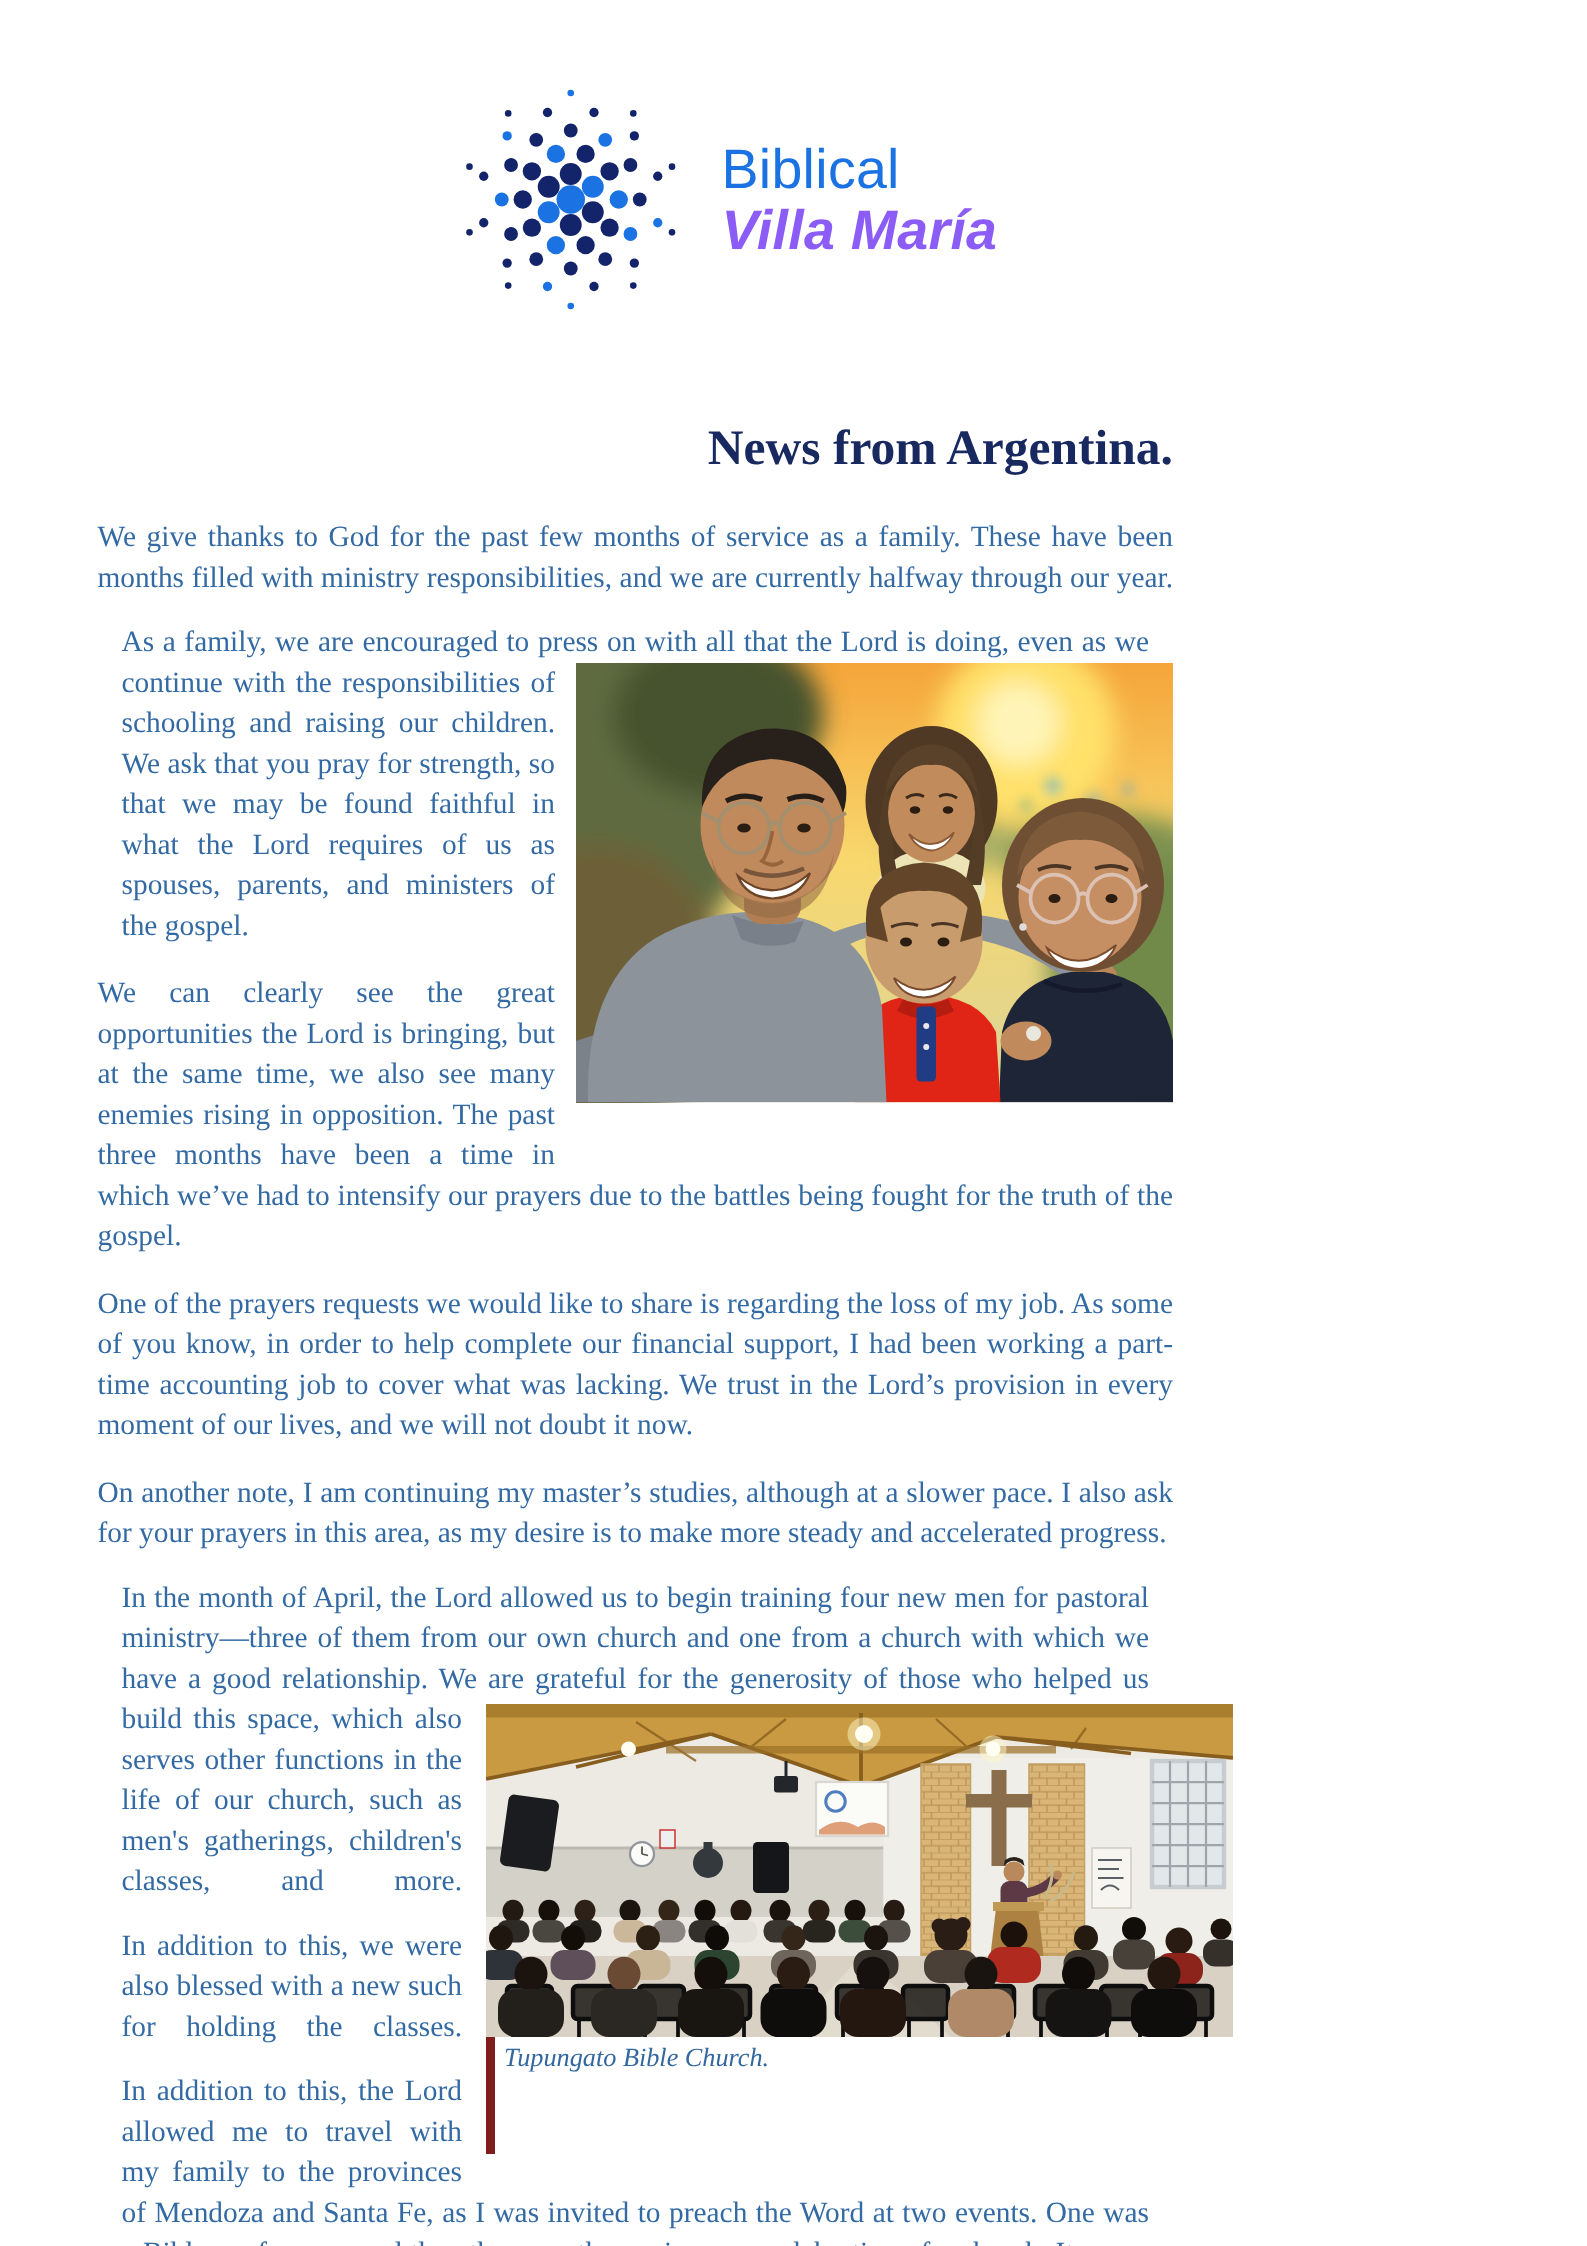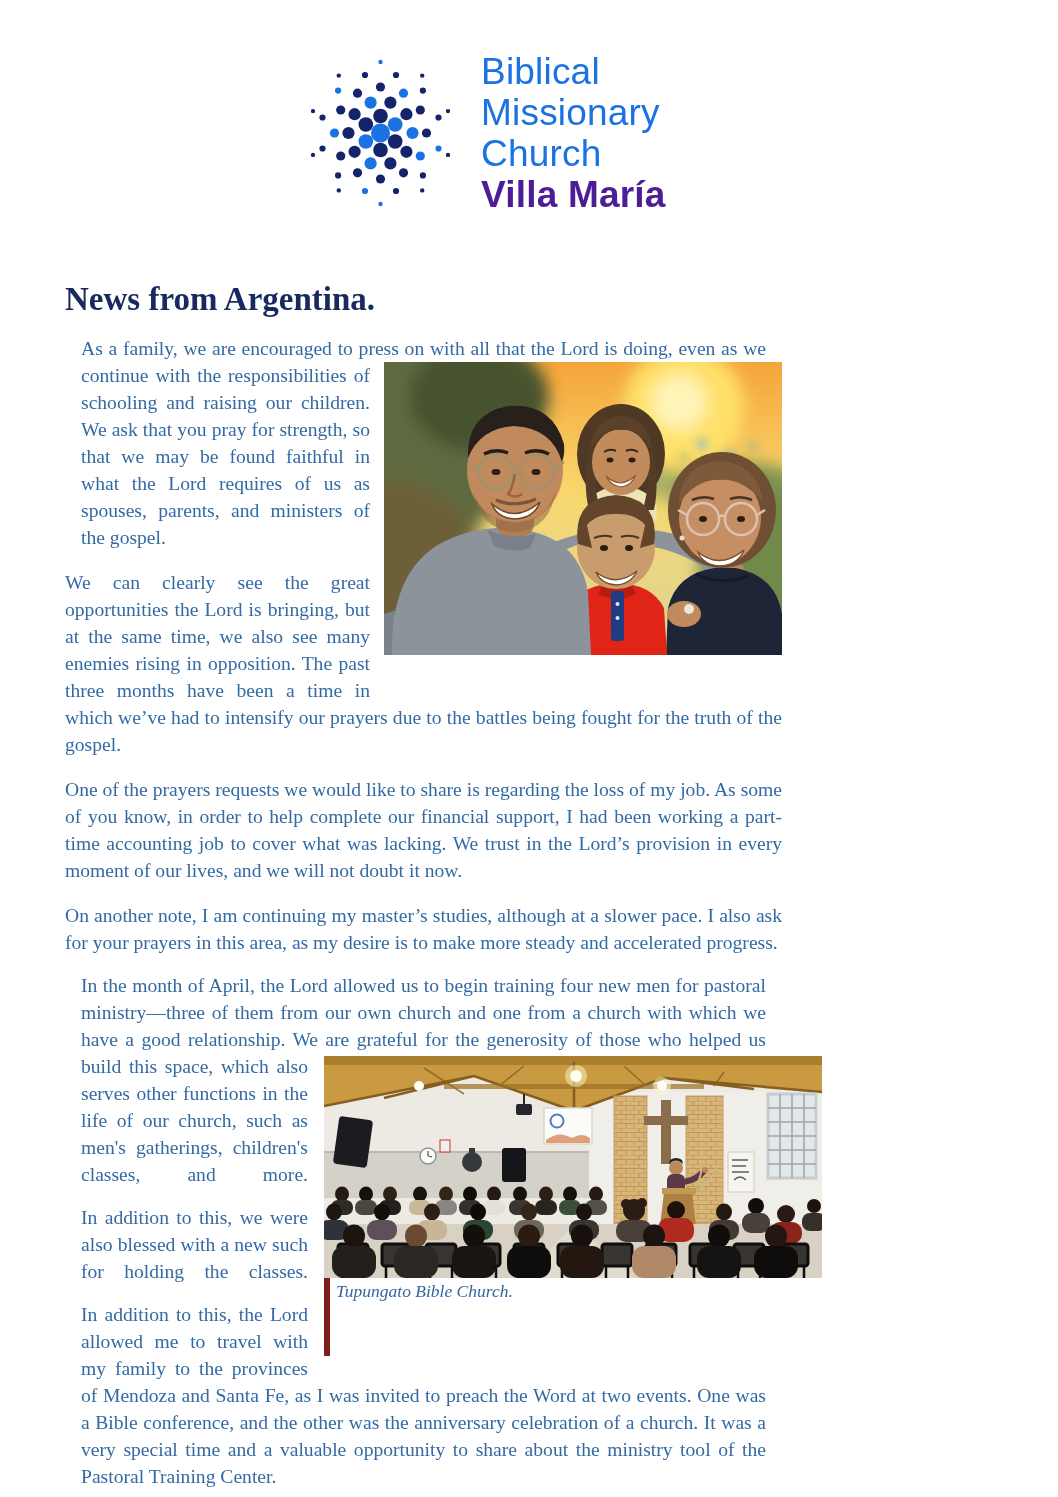--- a/index.html
+++ b/index.html
@@ -7,22 +7,22 @@
   .page{
     width:845px; height:1497px; background:#fff; overflow:hidden;
     padding:57px 63px 0 65px;
     font-family:"Liberation Serif","DejaVu Serif",serif;
     color:#336aa4;
   }
   .logo{ display:flex; align-items:center; gap:18px; margin-left:233px; height:152px; }
   .logo .dots{ width:165px; height:152px; flex:0 0 auto; }
   .logo-text{ font-family:"Liberation Sans","DejaVu Sans",sans-serif; font-size:37px; line-height:41px; letter-spacing:.2px; }
   .lt-blue{ color:#1b72e3; font-weight:400; }
-  .lt-navy{ color:#4c1d95; font-weight:700; }
-  h1{ font-size:33px; line-height:40px; color:#17295e; margin-top:70px; font-weight:bold; }
+  .lt-navy{ color:#8b5cf6; font-weight:700;font-style:italic; }
+  h1{ font-size:33px; line-height:40px; color:#17295e; margin-top:70px; font-weight:bold;text-align:right; }
   h2{ font-size:37px; line-height:44px; color:#17295e; text-align:right; margin:14px 0 16px 0; font-weight:bold; }
   p.body{ font-size:19.6px; line-height:27px; text-align:justify; text-justify:inter-word; }
   .stretch{ text-align-last:justify; }
   .sp{ margin-top:18px; }
   .m0{ margin:16px; }
   .intro{ margin-top:26px; }
   .float-family{ float:right; width:412px; padding:27px 0 34px 14px; shape-outside:inset(27px 0 0 0); }
   .family-img{ width:398px; height:293px; overflow:hidden; }
   .float-church{ float:right; width:514px; padding-top:84px; margin-right:-40px; shape-outside:inset(84px 0 0 0); }
   .church-img{ margin-left:16px; width:498px; height:222px; overflow:hidden; }
@@ -84,27 +84,27 @@
         <circle cx="-67.5" cy="-21.9" r="2.2" fill="#14246b"></circle>
         <circle cx="-67.5" cy="21.9" r="2.2" fill="#14246b"></circle>
         <circle cx="-41.7" cy="57.4" r="2.2" fill="#14246b"></circle>
         <circle cx="-0.0" cy="71.0" r="2.2" fill="#1b72e3"></circle>
         <circle cx="41.7" cy="57.4" r="2.2" fill="#14246b"></circle>
         <circle cx="67.5" cy="21.9" r="2.2" fill="#14246b"></circle>
         <circle cx="67.5" cy="-21.9" r="2.2" fill="#14246b"></circle>
       </svg>
     <div class="logo-text">
       <div class="lt-blue">Biblical</div>
-      <div class="lt-blue">Missionary Church</div>
       <div class="lt-navy">Villa María</div>
     </div>
   </header>
 
   <h1>News from Argentina.</h1>
 
+  <p class="body stretch intro">We give thanks to God for the past few months of service as a family. These have been months filled with ministry responsibilities, and we are currently halfway through our year.</p>
 
   <div class="flow">
     <div class="float-family">
       <div class="family-img">
         <svg viewBox="0 0 398 293" width="398" height="293">
           <defs>
             <linearGradient id="sky" x1="0" y1="0" x2="0" y2="1">
               <stop offset="0" stop-color="#f5a53a"></stop>
                 <stop offset="0.45" stop-color="#f8d86e"></stop>
                 <stop offset="1" stop-color="#d9d49a"></stop>

